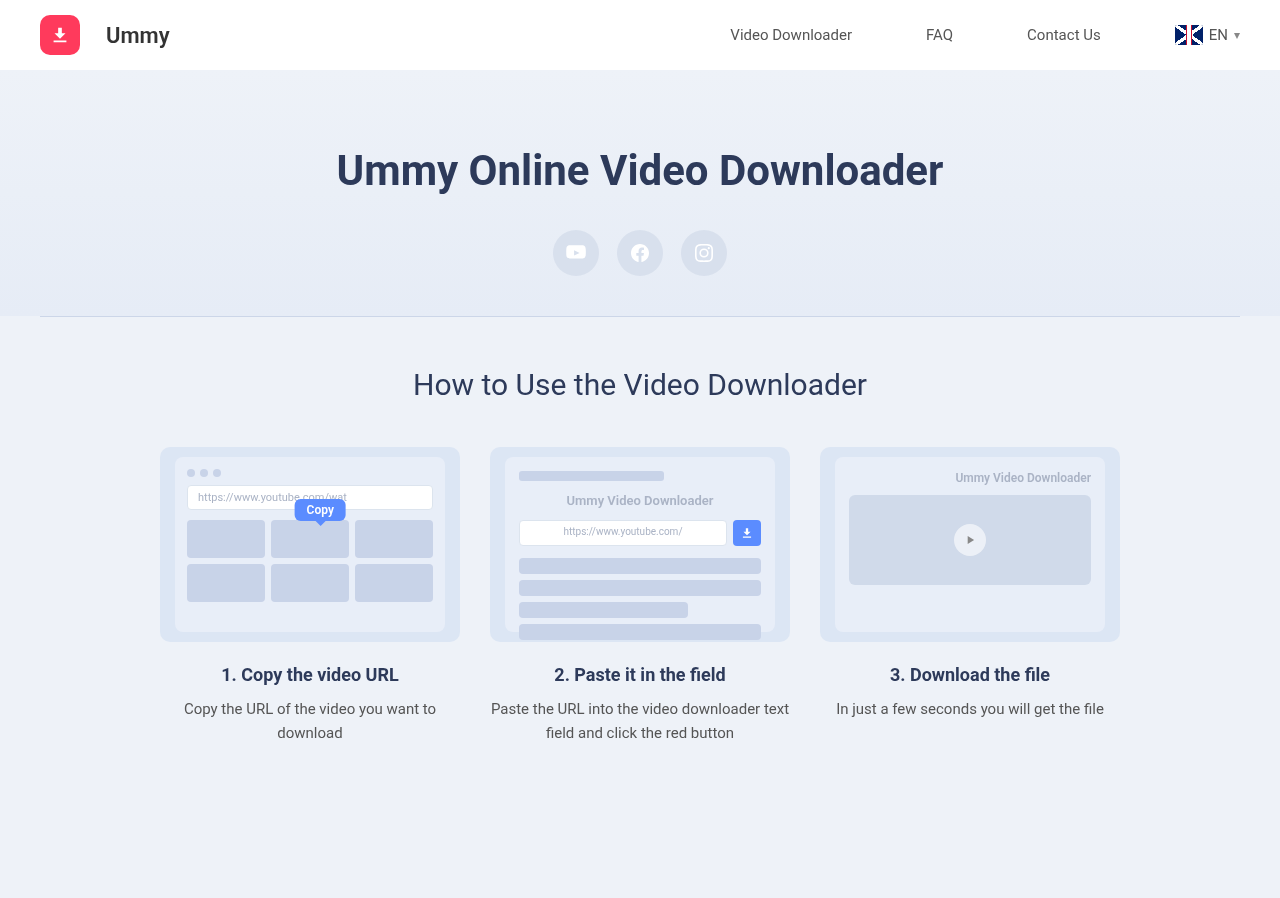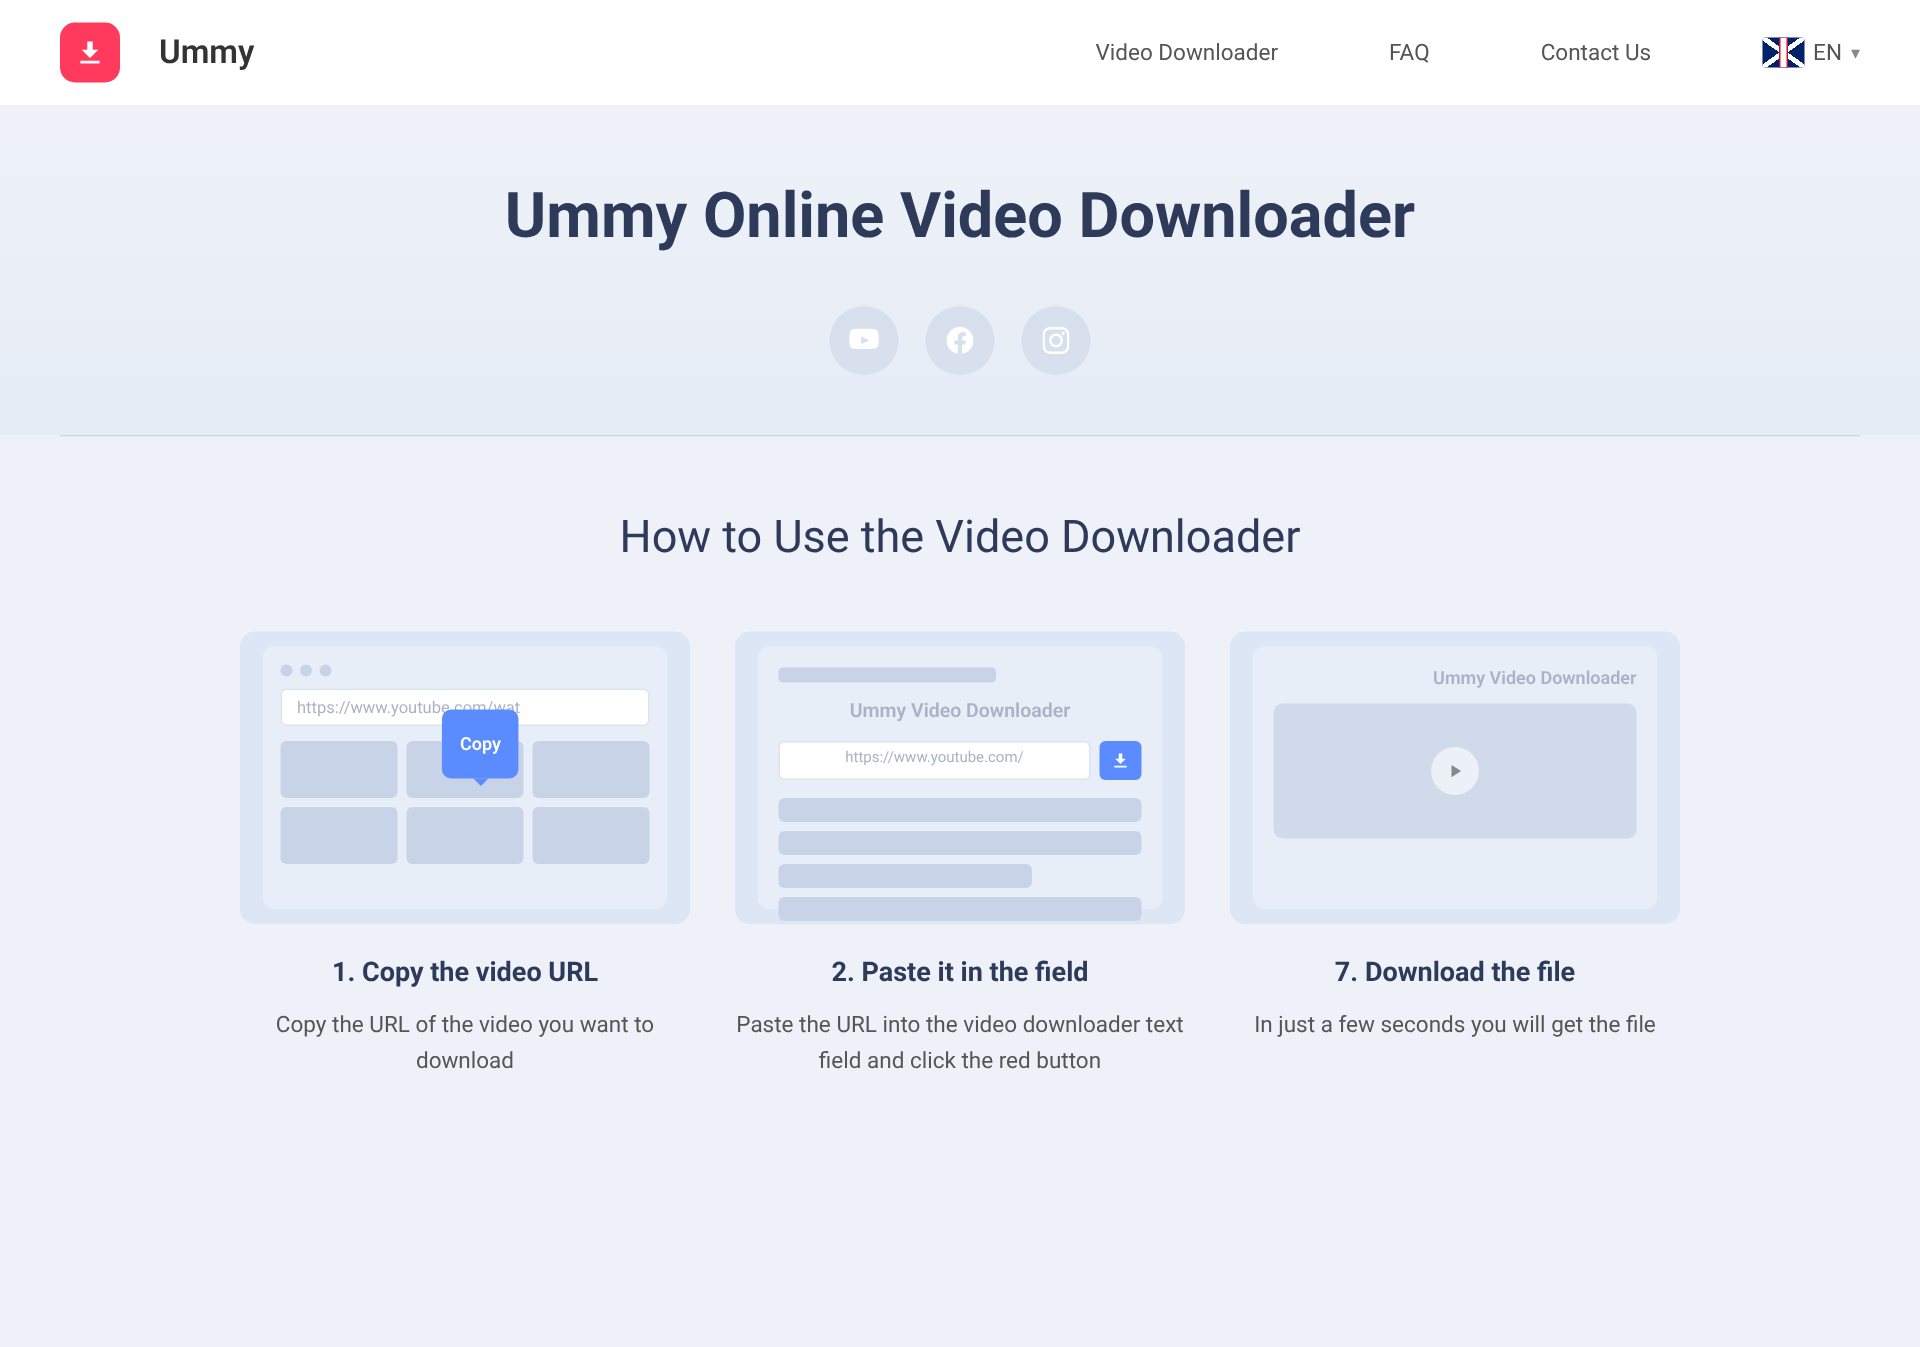--- a/index.html
+++ b/index.html
@@ -90,21 +90,21 @@
       box-shadow: 0 0 0 1px #C8102E;
     }
     .chevron-down {
       font-size: 12px;
       color: #888;
     }
 
     
     .hero {
       background: linear-gradient(180deg, #eef2f8 0%, #e6ecf6 100%);
-      padding: 50px 20px 40px;
+      padding: 76px 20px 40px;
       text-align: center;
     }
     .hero-title {
       font-size: 42px;
       font-weight: 700;
       color: #2d3a5a;
       margin-bottom: 35px;
     }
     .search-bar {
       display: flex;
@@ -239,21 +239,21 @@
       height: 38px;
     }
     .copy-tooltip {
       position: absolute;
       top: 42px;
       left: 50%;
       transform: translateX(-30%);
       background: #5b8cff;
       color: #fff;
       border-radius: 6px;
-      padding: 16px 12px;
+      padding: 4px 12px;
       font-size: 12px;
       font-weight: 600;
     }
     .copy-tooltip::after {
       content: '';
       position: absolute;
       bottom: -5px;
       left: 50%;
       transform: translateX(-50%);
       border-left: 5px solid transparent;
@@ -486,18 +486,18 @@
           <div class="step3-title">Ummy Video Downloader</div>
           <div class="step3-video">
             <div class="play-btn-circle">
               <svg width="14" height="14" viewBox="0 0 24 24" fill="#888">
                 <path d="M8 5v14l11-7z"></path>
               </svg>
             </div>
           </div>
         </div>
       </div>
-      <div class="step-number">7. Download the file</div>
+      <div class="step-number">3. Download the file</div>
       <p class="step-desc">In just a few seconds you will get the file</p>
     </div>
 
   </div>
 </section>
 
 </body></html>

